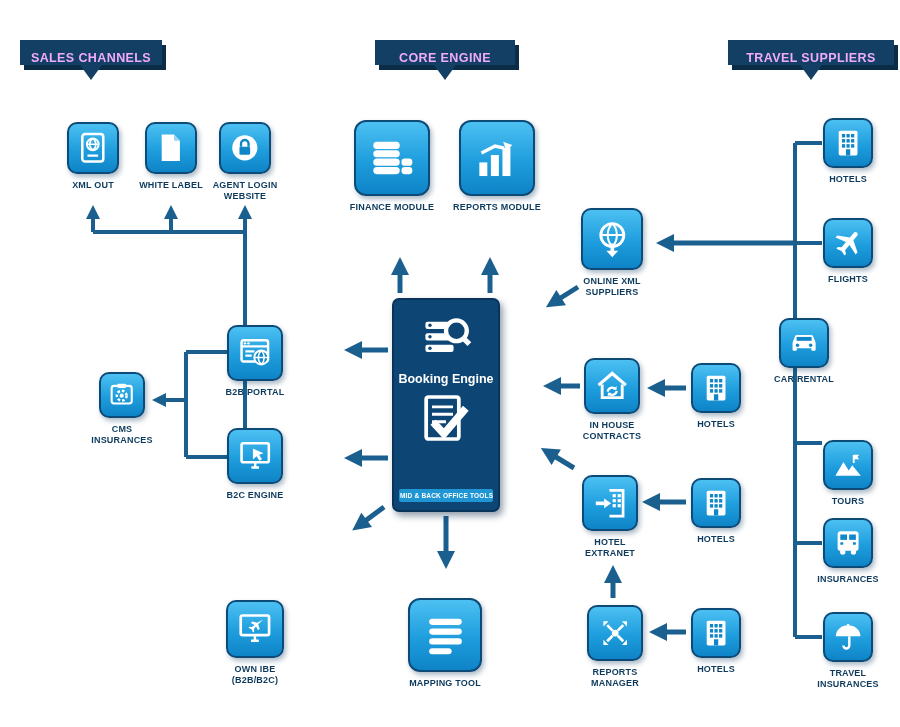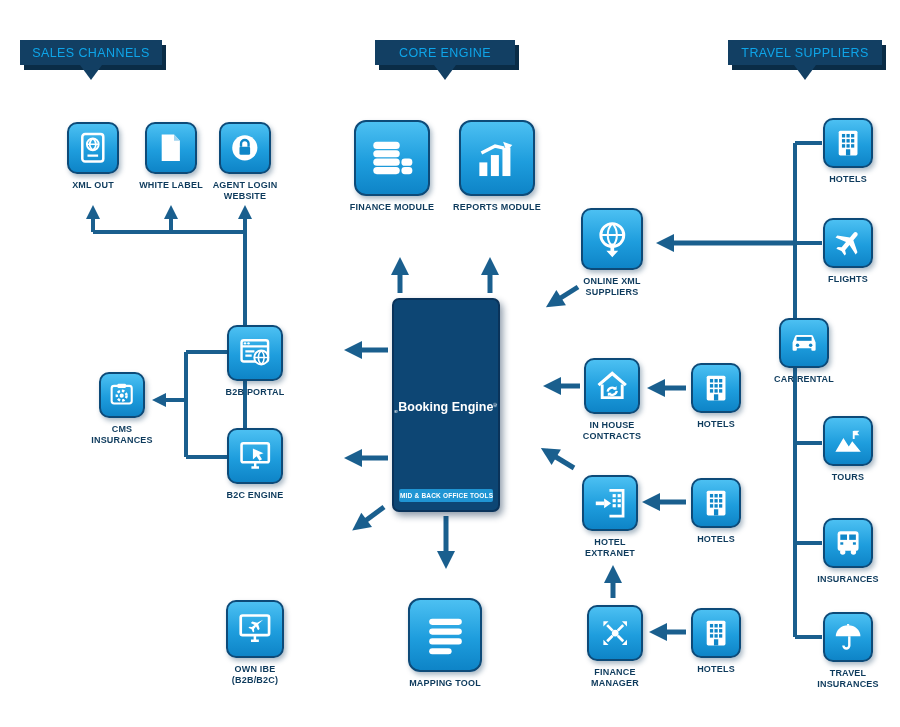--- a/index.html
+++ b/index.html
@@ -1,39 +1,39 @@
 <!DOCTYPE html>
 <html><head>
 <meta charset="utf-8">
 <style>
   *{margin:0;padding:0;box-sizing:border-box}
   html,body{width:900px;height:727px}
   body{position:relative;background:#ffffff;font-family:"Liberation Sans",sans-serif;overflow:hidden}
 
   
-  .banner{position:absolute;height:25px;display:flex;align-items:center;justify-content:center;
-    background:#123f63;color:#0ea5e9;font-size:12.5px;font-weight:normal;letter-spacing:.4px;
+  .banner{position:absolute;height:25px;display:flex;align-items:flex-end;justify-content:center;
+    background:#123f63;color:#f0abfc;font-size:12.5px;font-weight:bold;letter-spacing:.4px;
     z-index:3;box-shadow:4px 5px 0 #0a2c46;white-space:nowrap}
   .banner::after{content:"";position:absolute;top:100%;left:50%;transform:translateX(-50%);
     width:0;height:0;border:11px solid transparent;border-top:15px solid #123f63;border-bottom:0}
 
   
   .node{position:absolute;transform:translateX(-50%);display:flex;flex-direction:column;align-items:center;z-index:2}
   .tile{background:linear-gradient(180deg,#4cc0f2 0%,#1e9ddd 55%,#0e84c7 100%);
     border:2px solid #0d4a78;border-radius:10px;display:flex;align-items:center;justify-content:center;
     box-shadow:2px 3px 5px rgba(13,58,92,.35)}
   .tile svg{width:70%;height:70%}
   .t46{width:46px;height:46px}.t50{width:50px;height:50px}.t52{width:52px;height:52px}
   .t56{width:56px;height:56px}.t58{width:58px;height:58px}.t62{width:62px;height:62px}
   .t74{width:74px;height:74px;border-radius:12px}.t76{width:76px;height:76px;border-radius:12px}
   .label{margin-top:6px;font-size:9px;font-weight:bold;color:#0d3a5c;text-align:center;line-height:1.25;letter-spacing:.2px}
 
   
   .engine{position:absolute;left:392px;top:298px;width:108px;height:214px;background:#0d4674;
-    border:2px solid #0a335a;border-radius:7px;z-index:2;display:flex;flex-direction:row;align-items:center;
+    border:2px solid #0a335a;border-radius:7px;z-index:2;display:flex;flex-direction:column;align-items:center;
     box-shadow:3px 4px 7px rgba(10,40,70,.45)}
   .eicon1{width:52px;height:52px;margin-top:13px}
   .etitle{color:#ffffff;font-size:12.5px;font-weight:bold;margin:7px 0 4px 0;white-space:nowrap}
   .eicon2{width:56px;height:56px}
   .estrip{position:absolute;bottom:8px;left:5px;right:5px;background:#2095d3;color:#ffffff;
     font-size:6.5px;font-weight:bold;text-align:center;padding:3px 1px;border-radius:2px;
     letter-spacing:.2px;white-space:nowrap}
 
   
   .wires{position:absolute;left:0;top:0;z-index:1}
@@ -259,21 +259,21 @@
   <path class="ln" d="M795 543 H822"></path>
   <path class="ln" d="M795 637 H822"></path>
 </svg>
 
 <div class="banner" style="left:20px;top:40px;width:142px">
   <span>SALES CHANNELS</span>
 </div>
 <div class="banner" style="left:375px;top:40px;width:140px">
   <span>CORE ENGINE</span>
 </div>
-<div class="banner" style="left:728px;top:40px;width:154px">
+<div class="banner" style="left:728px;top:40px;width:166px">
   <span>TRAVEL SUPPLIERS</span>
 </div>
 
 <div class="node" style="left:93px;top:122px">
   <div class="tile t52">
       <svg>
         <use href="#i-passport"></use>
       </svg>
     </div>
   <div class="label" style="width:60px">XML OUT</div>
@@ -403,21 +403,21 @@
       </svg>
     </div>
   <div class="label" style="width:60px">HOTELS</div>
 </div>
 <div class="node" style="left:615px;top:605px">
   <div class="tile t56">
       <svg>
         <use href="#i-channel"></use>
       </svg>
     </div>
-  <div class="label" style="width:70px">FINANCE MANAGER</div>
+  <div class="label" style="width:70px">REPORTS MANAGER</div>
 </div>
 <div class="node" style="left:716px;top:608px">
   <div class="tile t50">
       <svg>
         <use href="#i-building"></use>
       </svg>
     </div>
   <div class="label" style="width:60px">HOTELS</div>
 </div>
 
@@ -438,21 +438,21 @@
   <div class="label" style="width:70px">FLIGHTS</div>
 </div>
 <div class="node" style="left:804px;top:318px">
   <div class="tile t50">
       <svg>
         <use href="#i-car"></use>
       </svg>
     </div>
   <div class="label" style="width:80px">CAR RENTAL</div>
 </div>
-<div class="node" style="left:848px;top:416px">
+<div class="node" style="left:848px;top:440px">
   <div class="tile t50">
       <svg>
         <use href="#i-tours"></use>
       </svg>
     </div>
   <div class="label" style="width:60px">TOURS</div>
 </div>
 <div class="node" style="left:848px;top:518px">
   <div class="tile t50">
       <svg>

